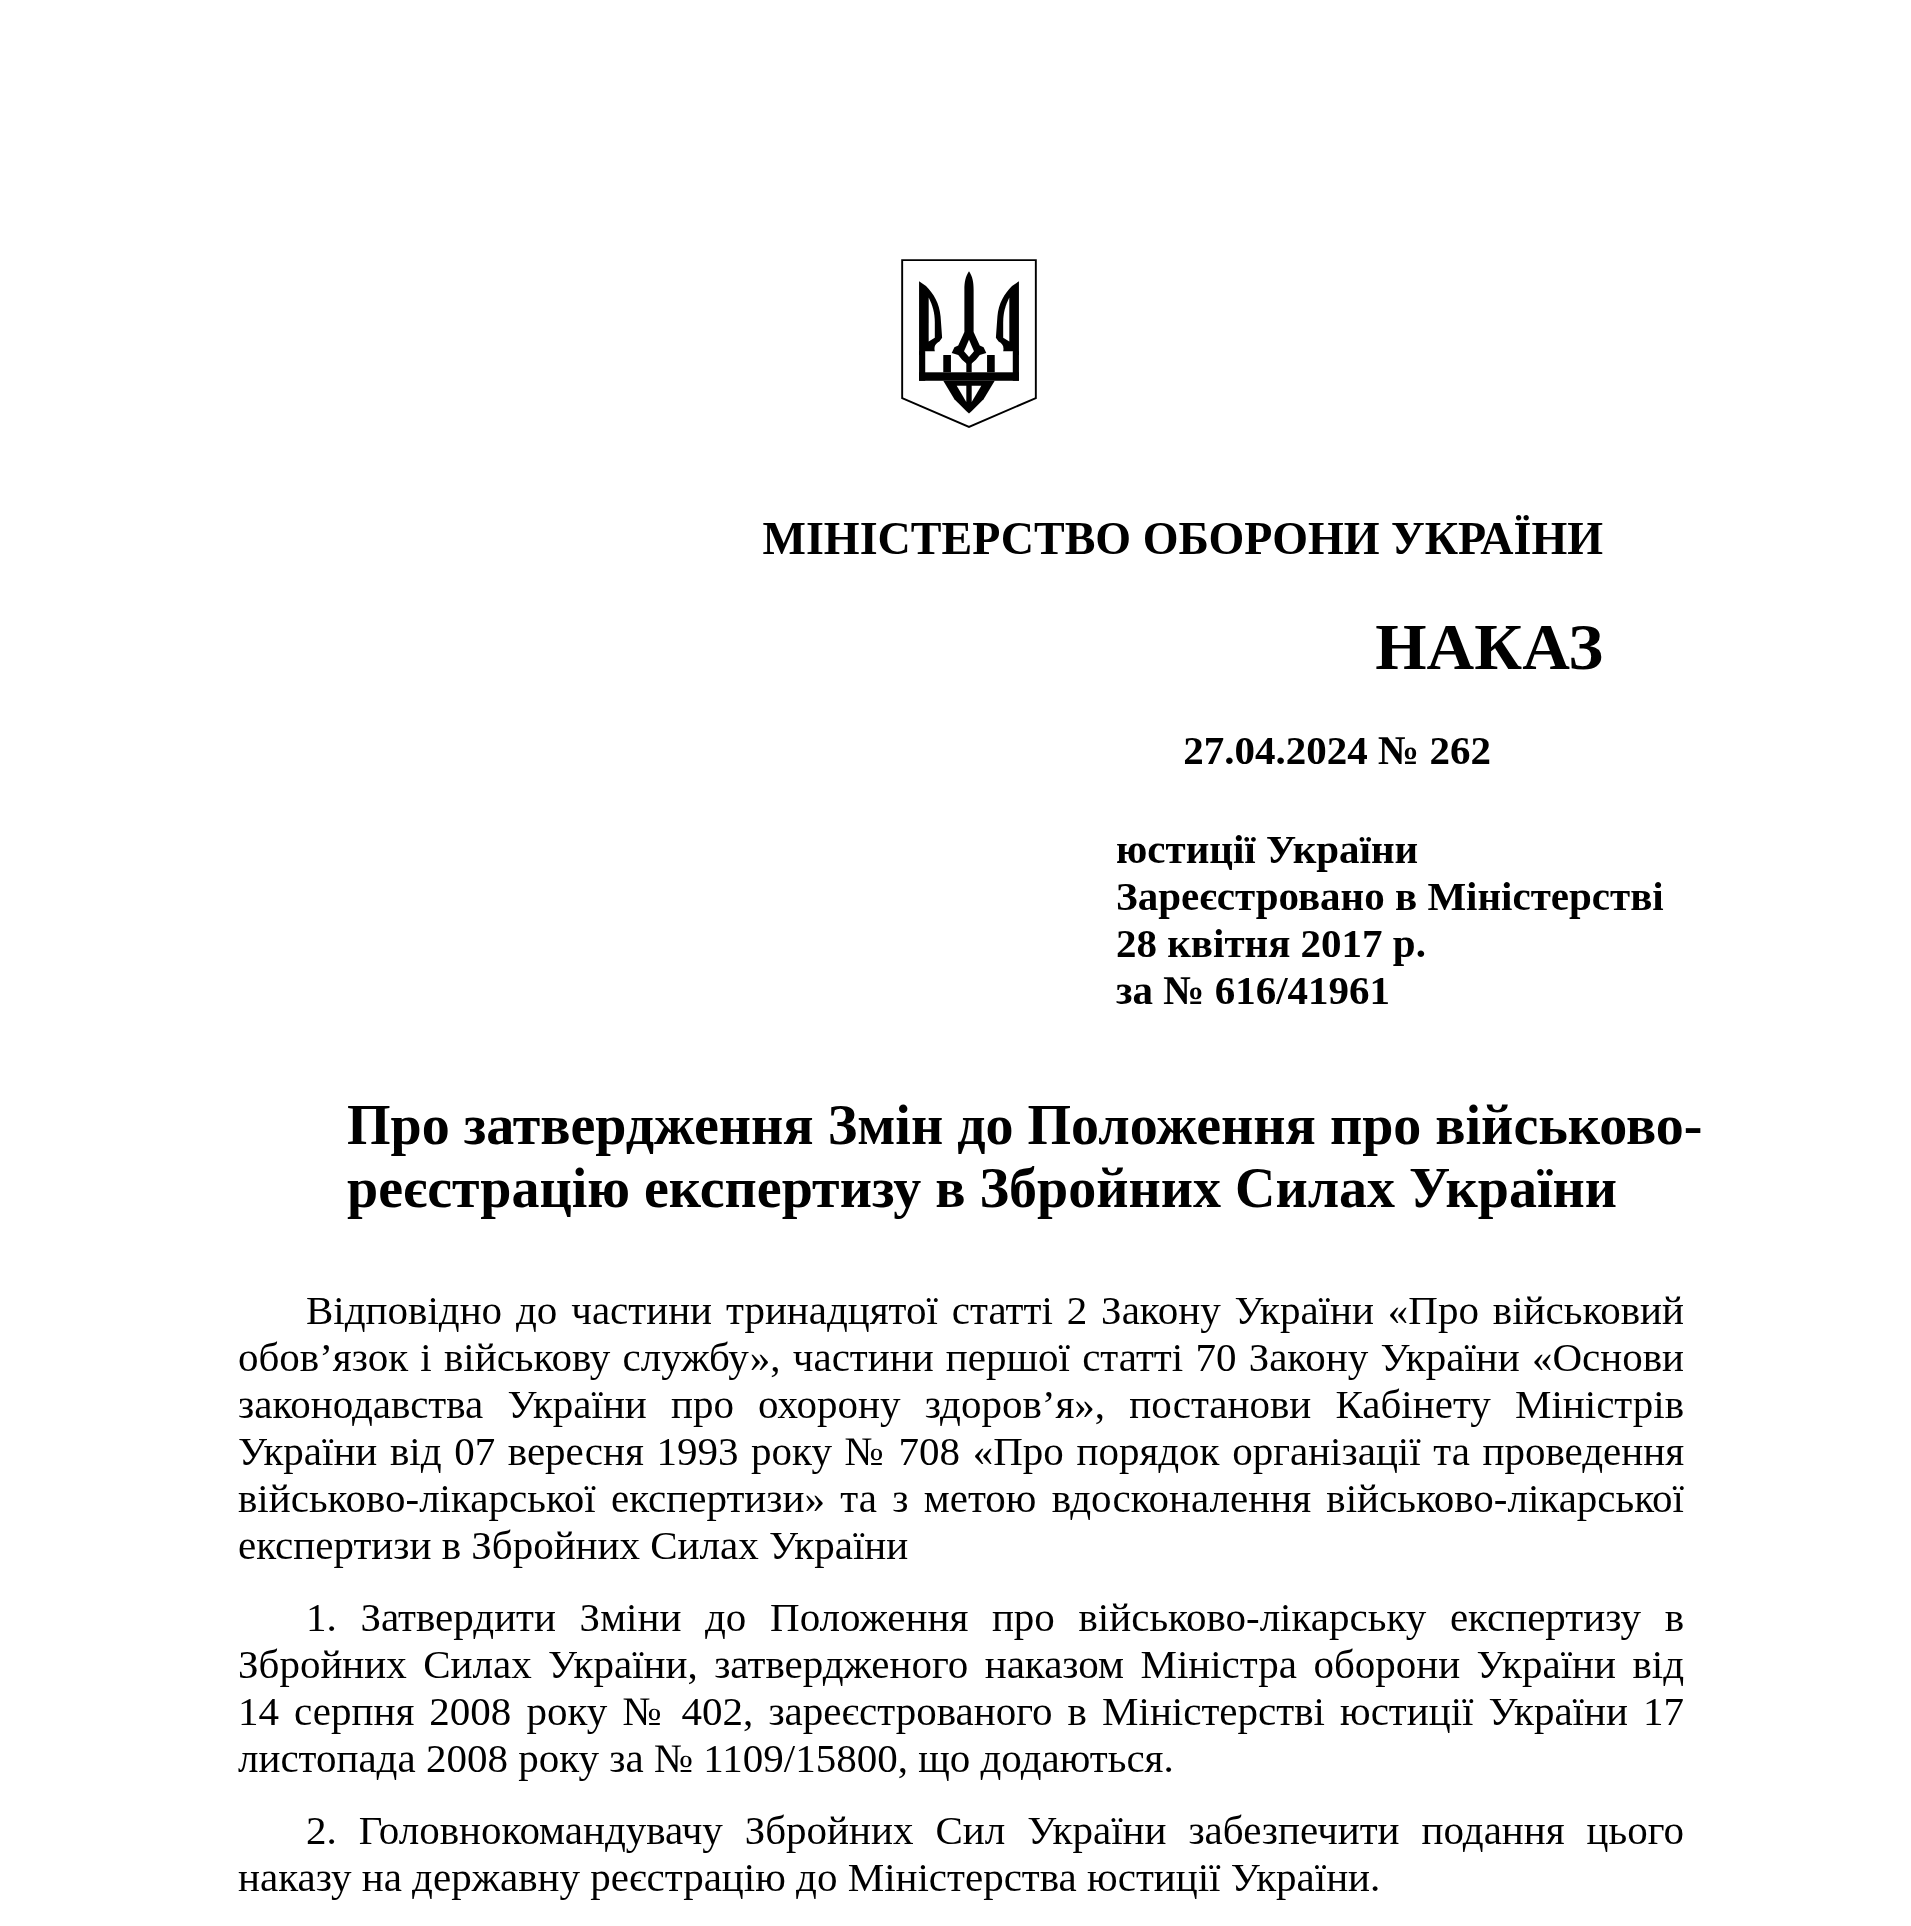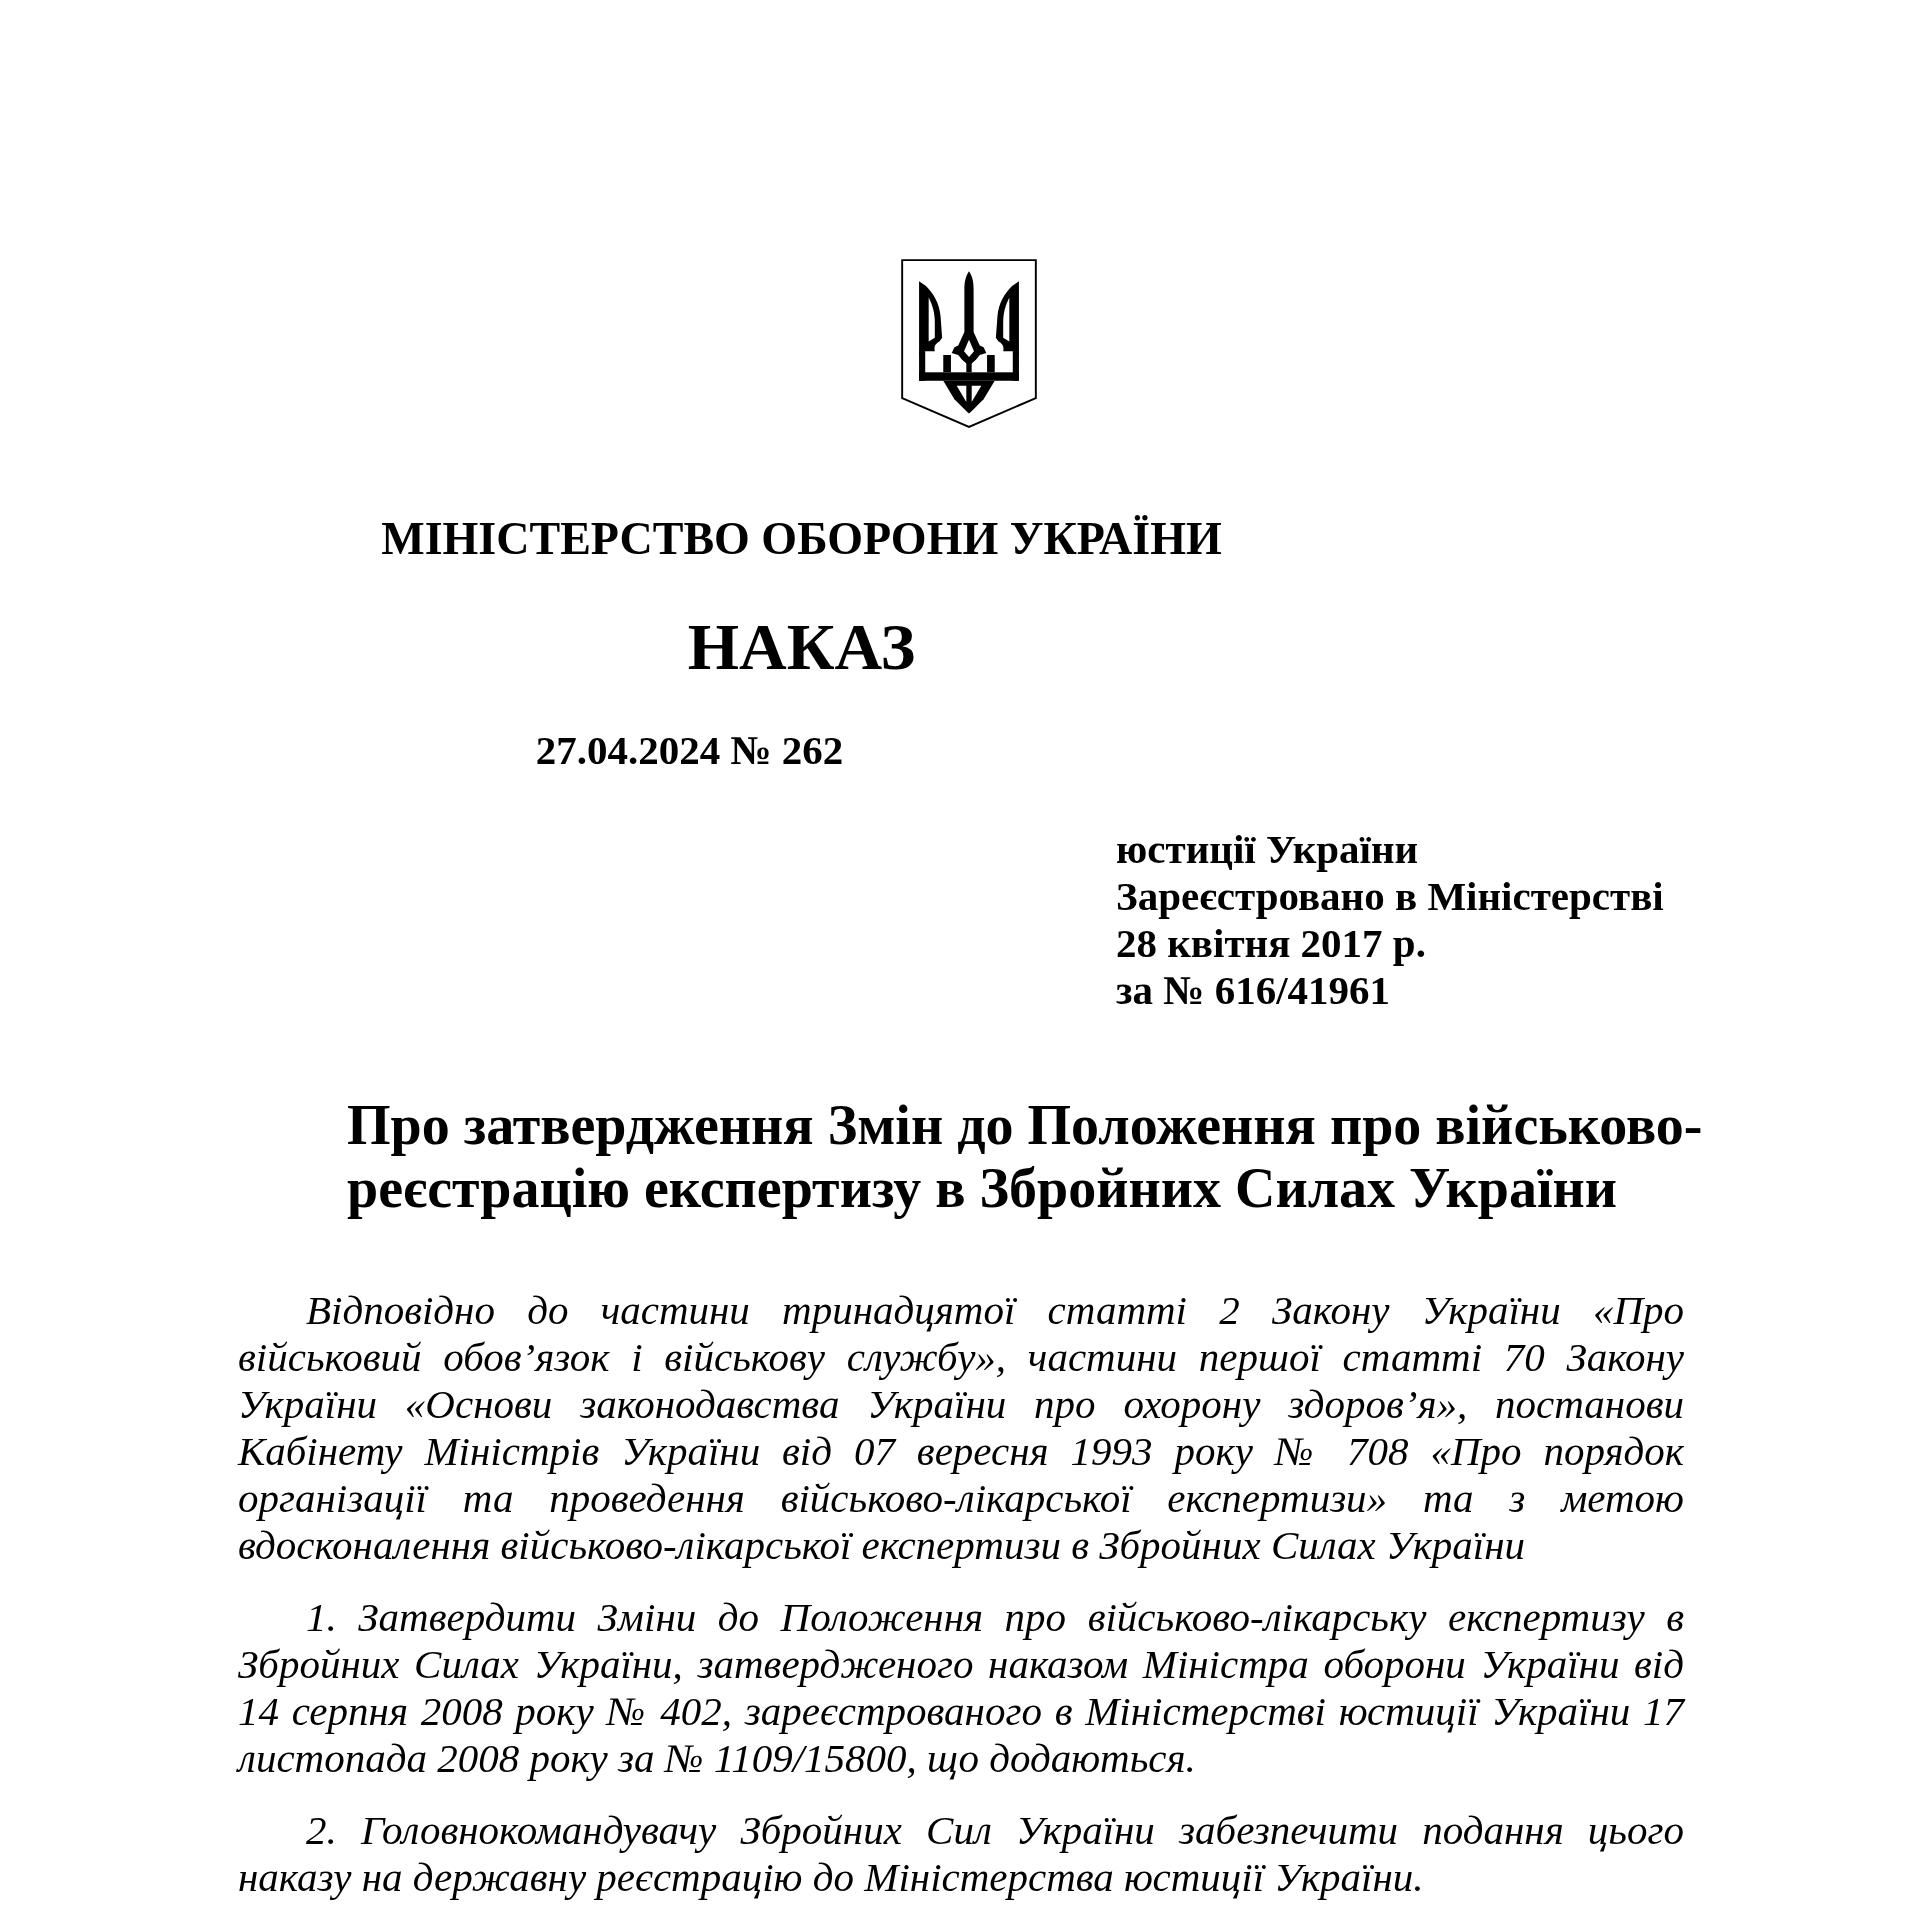--- a/index.html
+++ b/index.html
@@ -29,21 +29,21 @@
       top: 259px;
       width: 136px;
       height: 169px;
     }
     .emblem svg { width: 100%; height: 100%; display: block; }
 
     .center-line {
       position: absolute;
       left: 0;
       width: 1603px;
-      text-align: center;
+      text-align: right;
       font-weight: bold;
       white-space: nowrap;
     }
     .ministry {
       top: 512px;
       font-size: 46px;
       line-height: 54px;
     }
     .order-word {
       top: 616px;
@@ -83,21 +83,20 @@
       left: 238px;
       width: 1460px;
       top: 1287px;
       font-size: 41px;
       line-height: 47px;
       text-align: justify;
     }
     .body-text p {
       margin: 0 14px 25px 0;
       text-indent: 68px;
-      font-style: italic;
     }
     .body-text p.order-verb {
       font-weight: bold;
       letter-spacing: 5.4px;
       text-indent: 59px;
     }
   </style>
 </head>
 <body>
 

